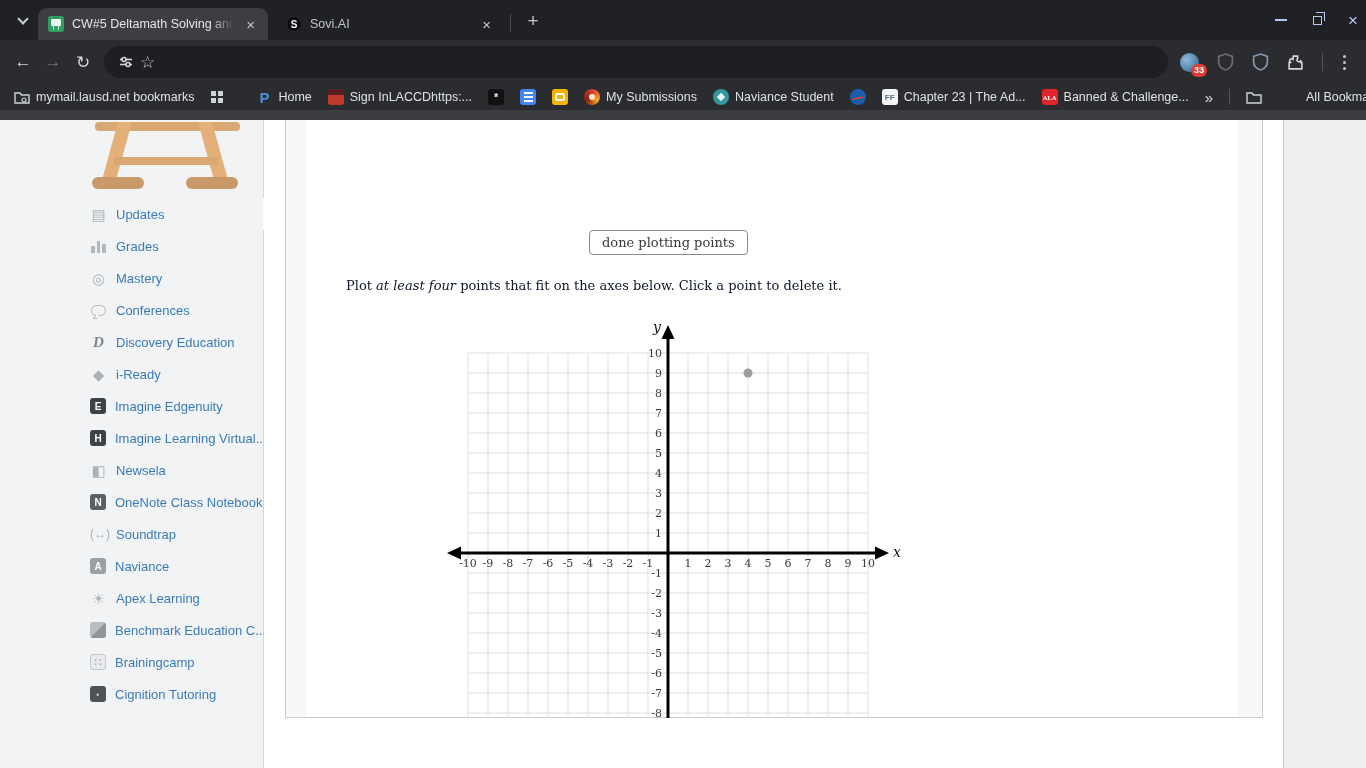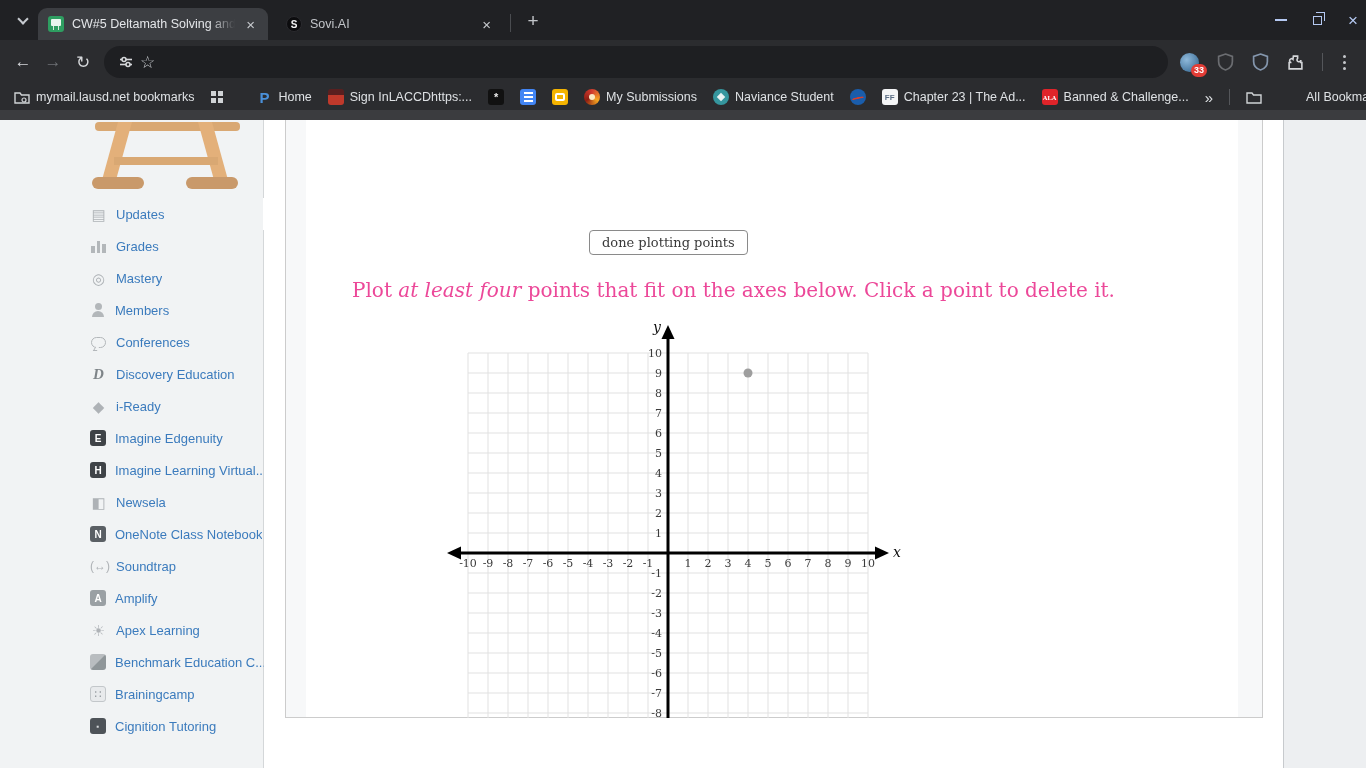--- a/index.html
+++ b/index.html
@@ -110,21 +110,21 @@
   .rgutter{position:absolute;right:0;top:0;width:83px;height:100%;background:#edeff1;border-left:1px solid #c7cacd;}
   .frame{position:absolute;left:21px;top:0;width:978px;height:598px;border:1px solid #ccc;border-top:none;background:#fff;}
   .fstrip-l{position:absolute;left:0;top:0;width:20px;height:100%;background:#f7f8f9;}
   .fstrip-r{position:absolute;right:0;top:0;width:24px;height:100%;background:#f7f8f9;}
   .problem{position:absolute;left:46px;top:10px;width:884px;font-family:"DejaVu Serif",serif;font-size:19.5px;line-height:31px;color:#17181a;}
   .problem i{font-style:italic;}
   .rad .idx{font-size:11px;vertical-align:7px;margin-right:-3px;}
   .rad .sq{font-size:21px;}
   .rad .bar{border-top:1.7px solid #17181a;padding:0 2px 0 1px;font-style:italic;}
   .donebtn{position:absolute;left:303px;top:110px;padding:4px 12px;background:#fff;border:1px solid #8a8a8a;border-radius:4px;font-family:"DejaVu Serif",serif;font-size:13px;color:#3a3a3a;cursor:pointer;}
-  .instruction{position:absolute;left:66px;top:158px;font-family:"DejaVu Serif",serif;font-size:20px;color:#ec4899;}
+  .instruction{position:absolute;left:60px;top:158px;font-family:"DejaVu Serif",serif;font-size:13px;color:#0f172a;}
   .instruction i{font-style:italic;}
   #graph{position:absolute;left:152px;top:200px;cursor:crosshair;}
 </style>
 </head>
 <body>
 
 <div class="page">
 
   <div class="tabstrip">
     <div class="tab-search">
@@ -297,27 +297,20 @@
               <i class="b2"></i>
               <i class="b3"></i>
             </span>
           <span class="nav-label">Grades</span>
         </div>
         <div class="nav-item">
           <span class="gicon">◎</span>
           <span class="nav-label">Mastery</span>
         </div>
         <div class="nav-item">
-          <span class="ppl">
-              <i></i>
-              <u></u>
-            </span>
-          <span class="nav-label">Members</span>
-        </div>
-        <div class="nav-item">
           <span class="bub">
               <i></i>
             </span>
           <span class="nav-label">Conferences</span>
         </div>
         <div class="nav-item">
           <span class="disc">D</span>
           <span class="nav-label">Discovery Education</span>
         </div>
         <div class="nav-item">
@@ -339,21 +332,21 @@
         <div class="nav-item">
           <span class="ltile lt-mid">N</span>
           <span class="nav-label">OneNote Class Notebook</span>
         </div>
         <div class="nav-item">
           <span class="gicon small">(↔)</span>
           <span class="nav-label">Soundtrap</span>
         </div>
         <div class="nav-item">
           <span class="ltile lt-gray">A</span>
-          <span class="nav-label">Amplify</span>
+          <span class="nav-label">Naviance</span>
         </div>
         <div class="nav-item">
           <span class="gicon">☀</span>
           <span class="nav-label">Apex Learning</span>
         </div>
         <div class="nav-item">
           <span class="ltile lt-bench"></span>
           <span class="nav-label">Benchmark Education C...</span>
         </div>
         <div class="nav-item">

